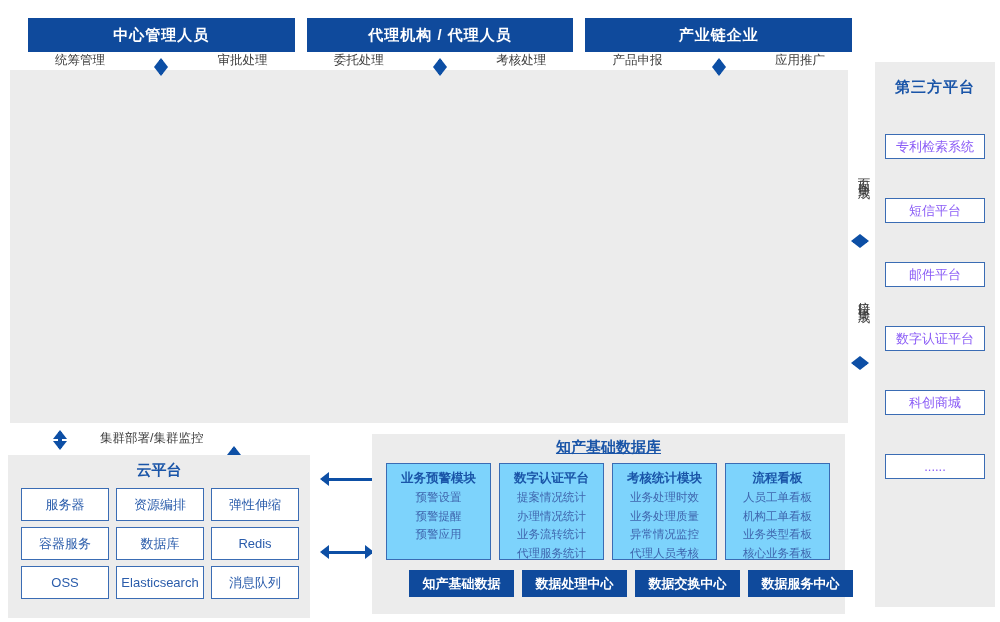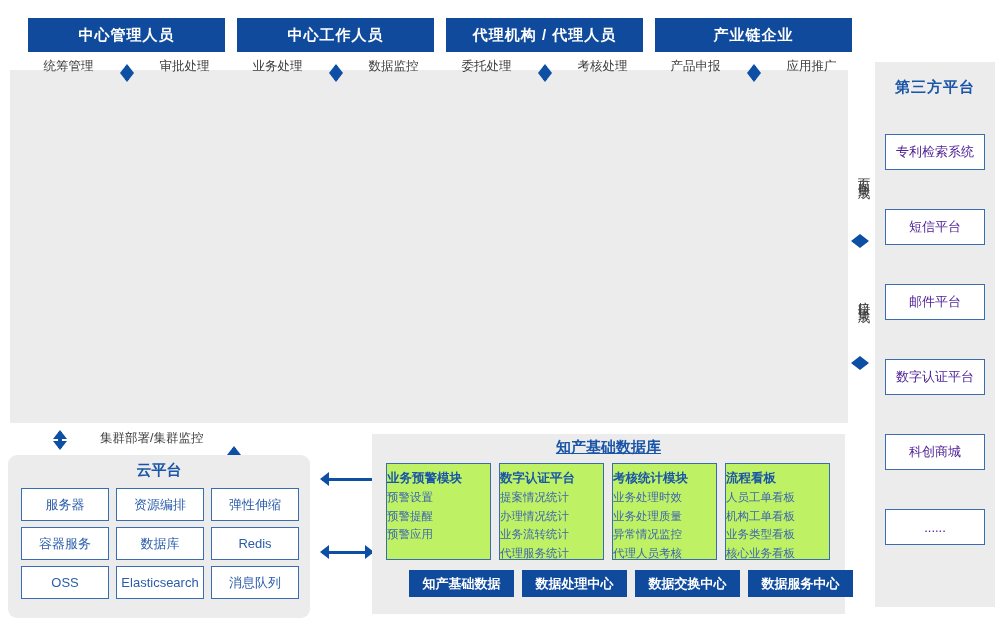--- a/index.html
+++ b/index.html
@@ -13,21 +13,21 @@
   .panel { background:#ececec; }
   .blue-t { color:#1a55a8; }
   .bold { font-weight:bold; }
   .center { text-align:center; }
 
   
   #actors { left:28px; top:10px; width:824px; display:flex; gap:12px; z-index:3; }
   .actor { flex:1; }
   .actor-bar { height:34px; background:#0f4a9c; color:#fff; font-size:15px; font-weight:bold;
     display:flex; align-items:center; justify-content:center; letter-spacing:1px;margin-top:8px; }
-  .actor-sub { height:22px; margin-top:6px; display:flex; align-items:flex-start;
+  .actor-sub { height:22px; display:flex; align-items:flex-start;
     justify-content:space-around; font-size:12.5px; color:#3d3d3d; }
 
   
   .varrow { position:relative; width:4px; background:#0d4fa5; }
   .varrow::before { content:''; position:absolute; top:-9px; left:-5px;
     border:7px solid transparent; border-bottom:9px solid #0d4fa5; }
   .varrow::after { content:''; position:absolute; bottom:-9px; left:-5px;
     border:7px solid transparent; border-top:9px solid #0d4fa5; }
   .varrow-sm { height:14px; margin-top:8px; }
   .harrow { position:absolute; height:3px; background:#0d4fa5; }
@@ -63,74 +63,66 @@
   #trial-bottom { display:flex; margin-top:9px; }
   .b-grp .grp-h { font-size:13px; font-weight:bold; color:#1a55a8; line-height:20px; }
   .b-grp .grp-i { font-size:12px; line-height:20.5px; color:#3d3d3d; white-space:pre; }
   #select-box { left:550px; top:318px; width:290px; height:100px; padding:7px 8px 0 10px; }
   #select-cols { display:flex; margin-top:3px; }
 
   
   #cluster-note { left:100px; top:430px; font-size:12.5px; color:#3d3d3d; }
 
   
-  #cloud-panel { left:8px; top:455px; width:302px; height:163px;border-radius:9px; }
+  #cloud-panel { left:8px; top:455px; width:302px; height:163px; }
   #cloud-title { padding-top:6px; font-size:15px; }
   #cloud-grid { position:absolute; left:13px; top:33px; width:278px;
     display:grid; grid-template-columns:repeat(3,88px); gap:6px 7px; }
   .cloud-cell { height:33px; background:#fff; border:1.5px solid #3a6cb4; color:#2a5cab;
     font-size:13px; display:flex; align-items:center; justify-content:center; white-space:nowrap; }
 
   
   #db-panel { left:372px; top:434px; width:473px; height:180px; }
   #db-title { padding-top:4px; font-size:15px;text-decoration:underline; }
   #db-modules { position:absolute; left:14px; top:29px; width:445px;
     display:grid; grid-template-columns:repeat(4,105px); gap:8px; }
-  .db-mod { height:97px; background:#bef264; border:1.5px solid #3a6cb4; padding-top:4px; text-align:left; }
+  .db-mod { height:97px; background:#7dd3fc; border:1.5px solid #3a6cb4; padding-top:4px; text-align:center; }
   .db-mod .grp-h { font-size:12.5px; font-weight:bold; color:#1a55a8; line-height:20px; white-space:nowrap; }
   .db-mod .grp-i { font-size:11.5px; color:#3f66ae; line-height:18.5px; white-space:nowrap; }
   #db-pills { position:absolute; left:2px; top:136px; width:445px;
     display:grid; grid-template-columns:repeat(4,105px); gap:8px;padding-left:35px; }
   .db-pill { height:27px; background:#0f4a9c; color:#fff; font-size:13px; font-weight:bold;
     display:flex; align-items:center; justify-content:center; white-space:nowrap; }
 
   
   #tp-panel { left:875px; top:62px; width:120px; height:545px; }
   #tp-title { padding-top:16px; font-size:15px; letter-spacing:1px; }
   #tp-boxes { position:absolute; left:10px; top:72px; width:100px; display:flex;
     flex-direction:column; gap:39px; }
-  .tp-box { height:36px; background:#fff; border:1.5px solid #3a6cb4; color:#4c1d95;
+  .tp-box { height:25px; background:#fff; border:1.5px solid #3a6cb4; color:#8b5cf6;
     font-size:13px; display:flex; align-items:center; justify-content:center; white-space:nowrap; }
 
   .vtext { writing-mode:vertical-rl; letter-spacing:3px; font-size:12.5px; color:#3d3d3d; }
 </style>
 </head>
 <body>
 
 <div id="stage">
 
   <div id="actors" class="abs">
 
       <div class="actor">
         <div class="actor-bar">中心管理人员</div>
         <div class="actor-sub">
           <span>统筹管理</span>
           <div class="varrow varrow-sm"></div>
           <span>审批处理</span>
         </div>
       </div>
 
-      <div class="actor">
-        <div class="actor-bar">中心工作人员</div>
-        <div class="actor-sub">
-          <span>业务处理</span>
-          <div class="varrow varrow-sm"></div>
-          <span>数据监控</span>
-        </div>
-      </div>
 
       <div class="actor">
         <div class="actor-bar">代理机构 / 代理人员</div>
         <div class="actor-sub">
           <span>委托处理</span>
           <div class="varrow varrow-sm"></div>
           <span>考核处理</span>
         </div>
       </div>
 

